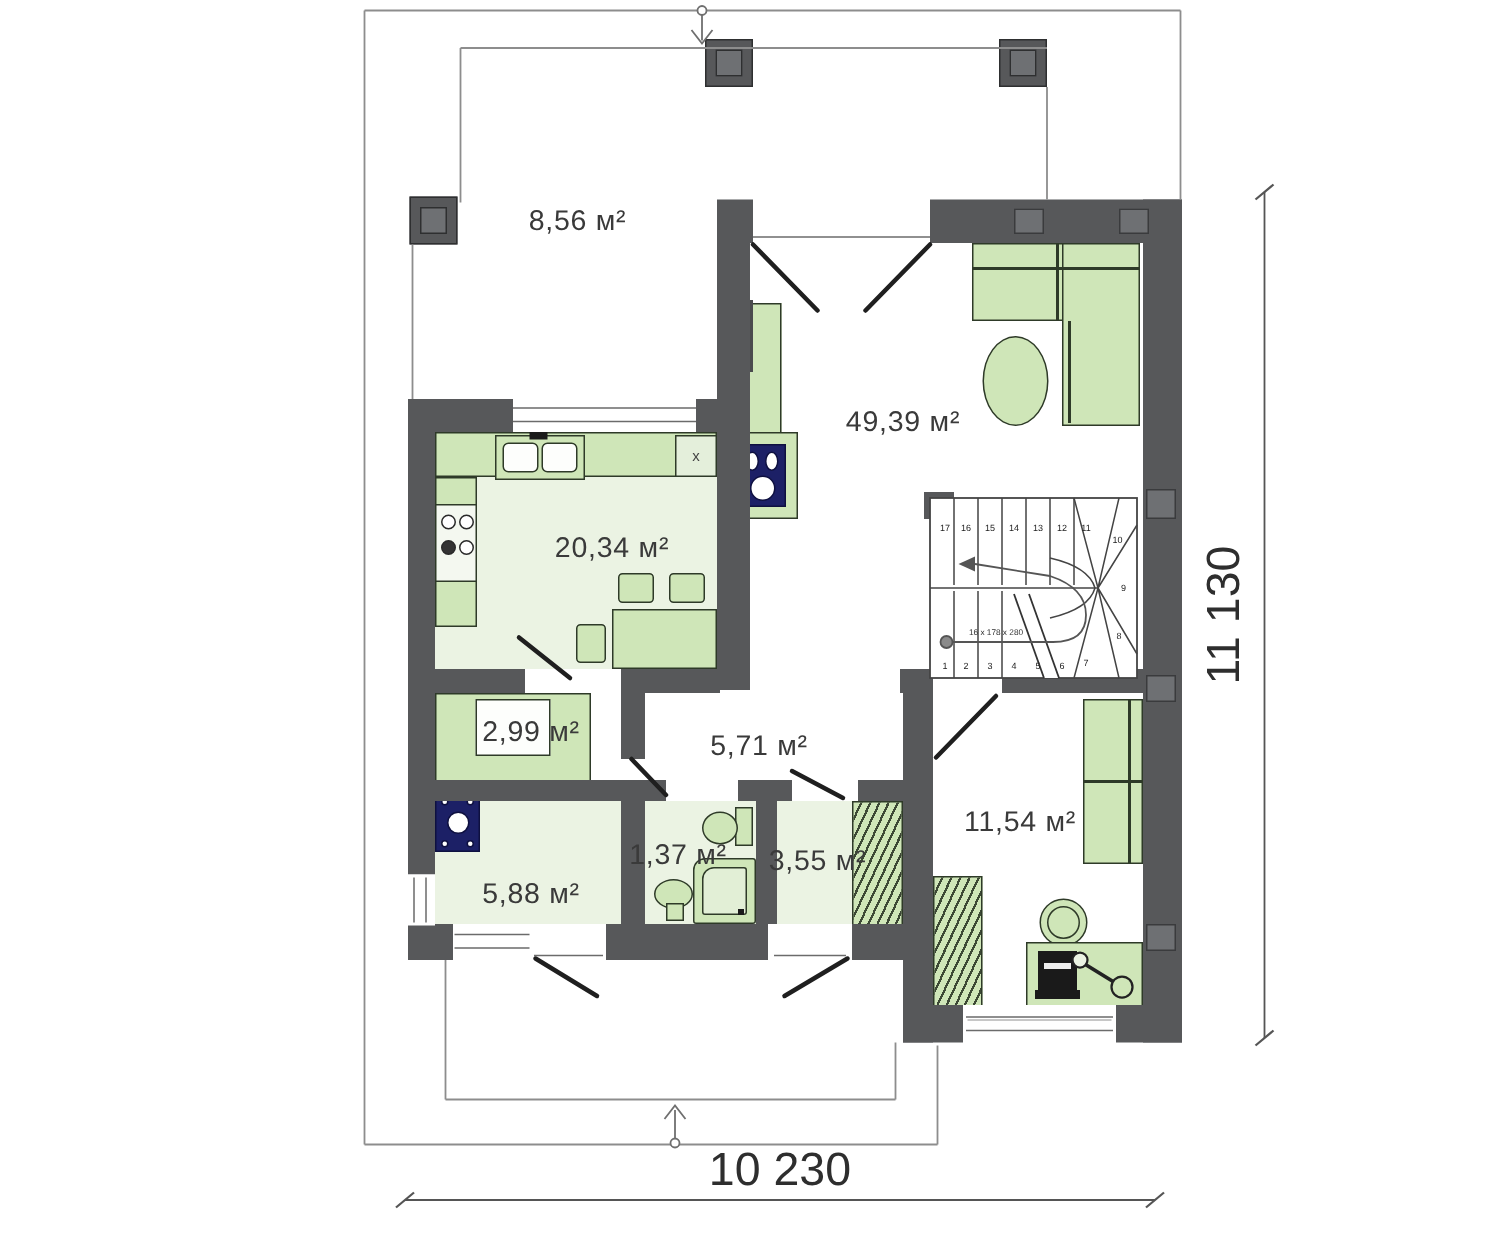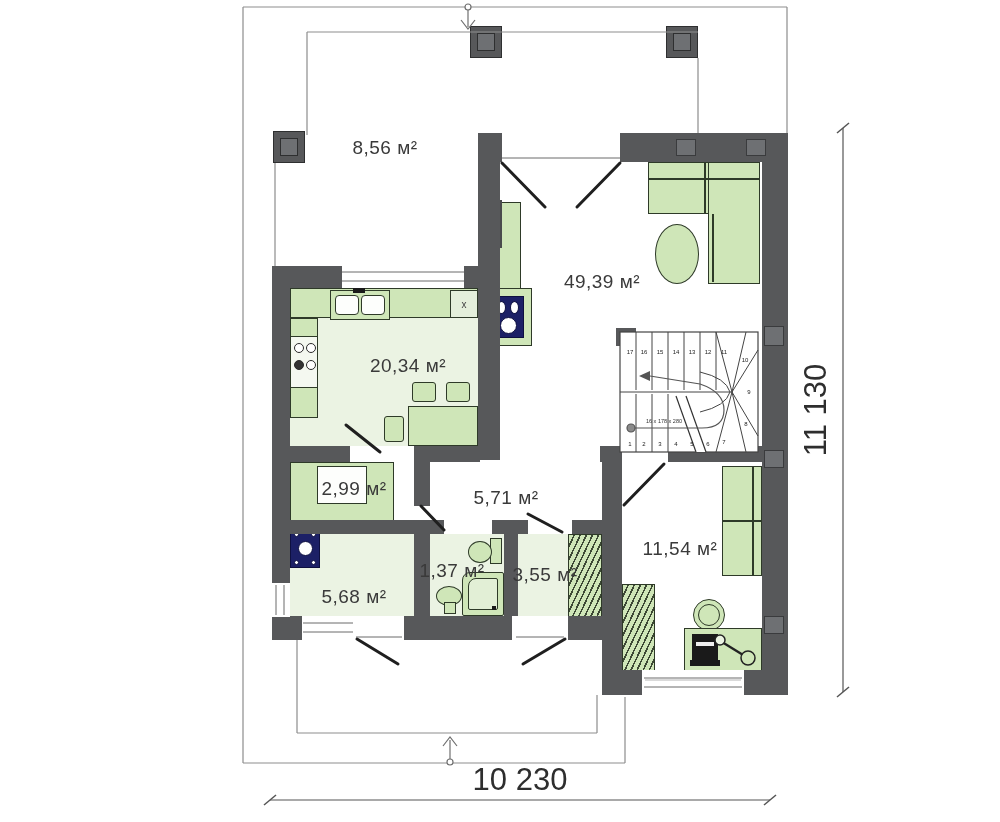--- a/index.html
+++ b/index.html
@@ -255,18 +255,18 @@
       <line x1="837" y1="697" x2="849" y2="687" stroke="#555" stroke-width="1.5"></line>
       <text x="826" y="410" font-size="31" fill="#2e2e2e" text-anchor="middle" font-family="Liberation Sans, sans-serif" transform="rotate(-90 826 410)">11 130</text>
     </g>
   </svg>
 
   <div class="room-label" style="left:385px;top:148px;">8,56 м²</div>
   <div class="room-label" style="left:602px;top:282px;">49,39 м²</div>
   <div class="room-label" style="left:408px;top:366px;">20,34 м²</div>
   <div class="room-label" style="left:354px;top:489px;">2,99 м²</div>
   <div class="room-label" style="left:506px;top:498px;">5,71 м²</div>
-  <div class="room-label" style="left:354px;top:597px;">5,68 м²</div>
+  <div class="room-label" style="left:354px;top:597px;">5,88 м²</div>
   <div class="room-label" style="left:452px;top:571px;">1,37 м²</div>
   <div class="room-label" style="left:545px;top:575px;">3,55 м²</div>
   <div class="room-label" style="left:658px;top:549px;margin-left:22px;">11,54 м²</div>
 
 </div>
 
 </body></html>

